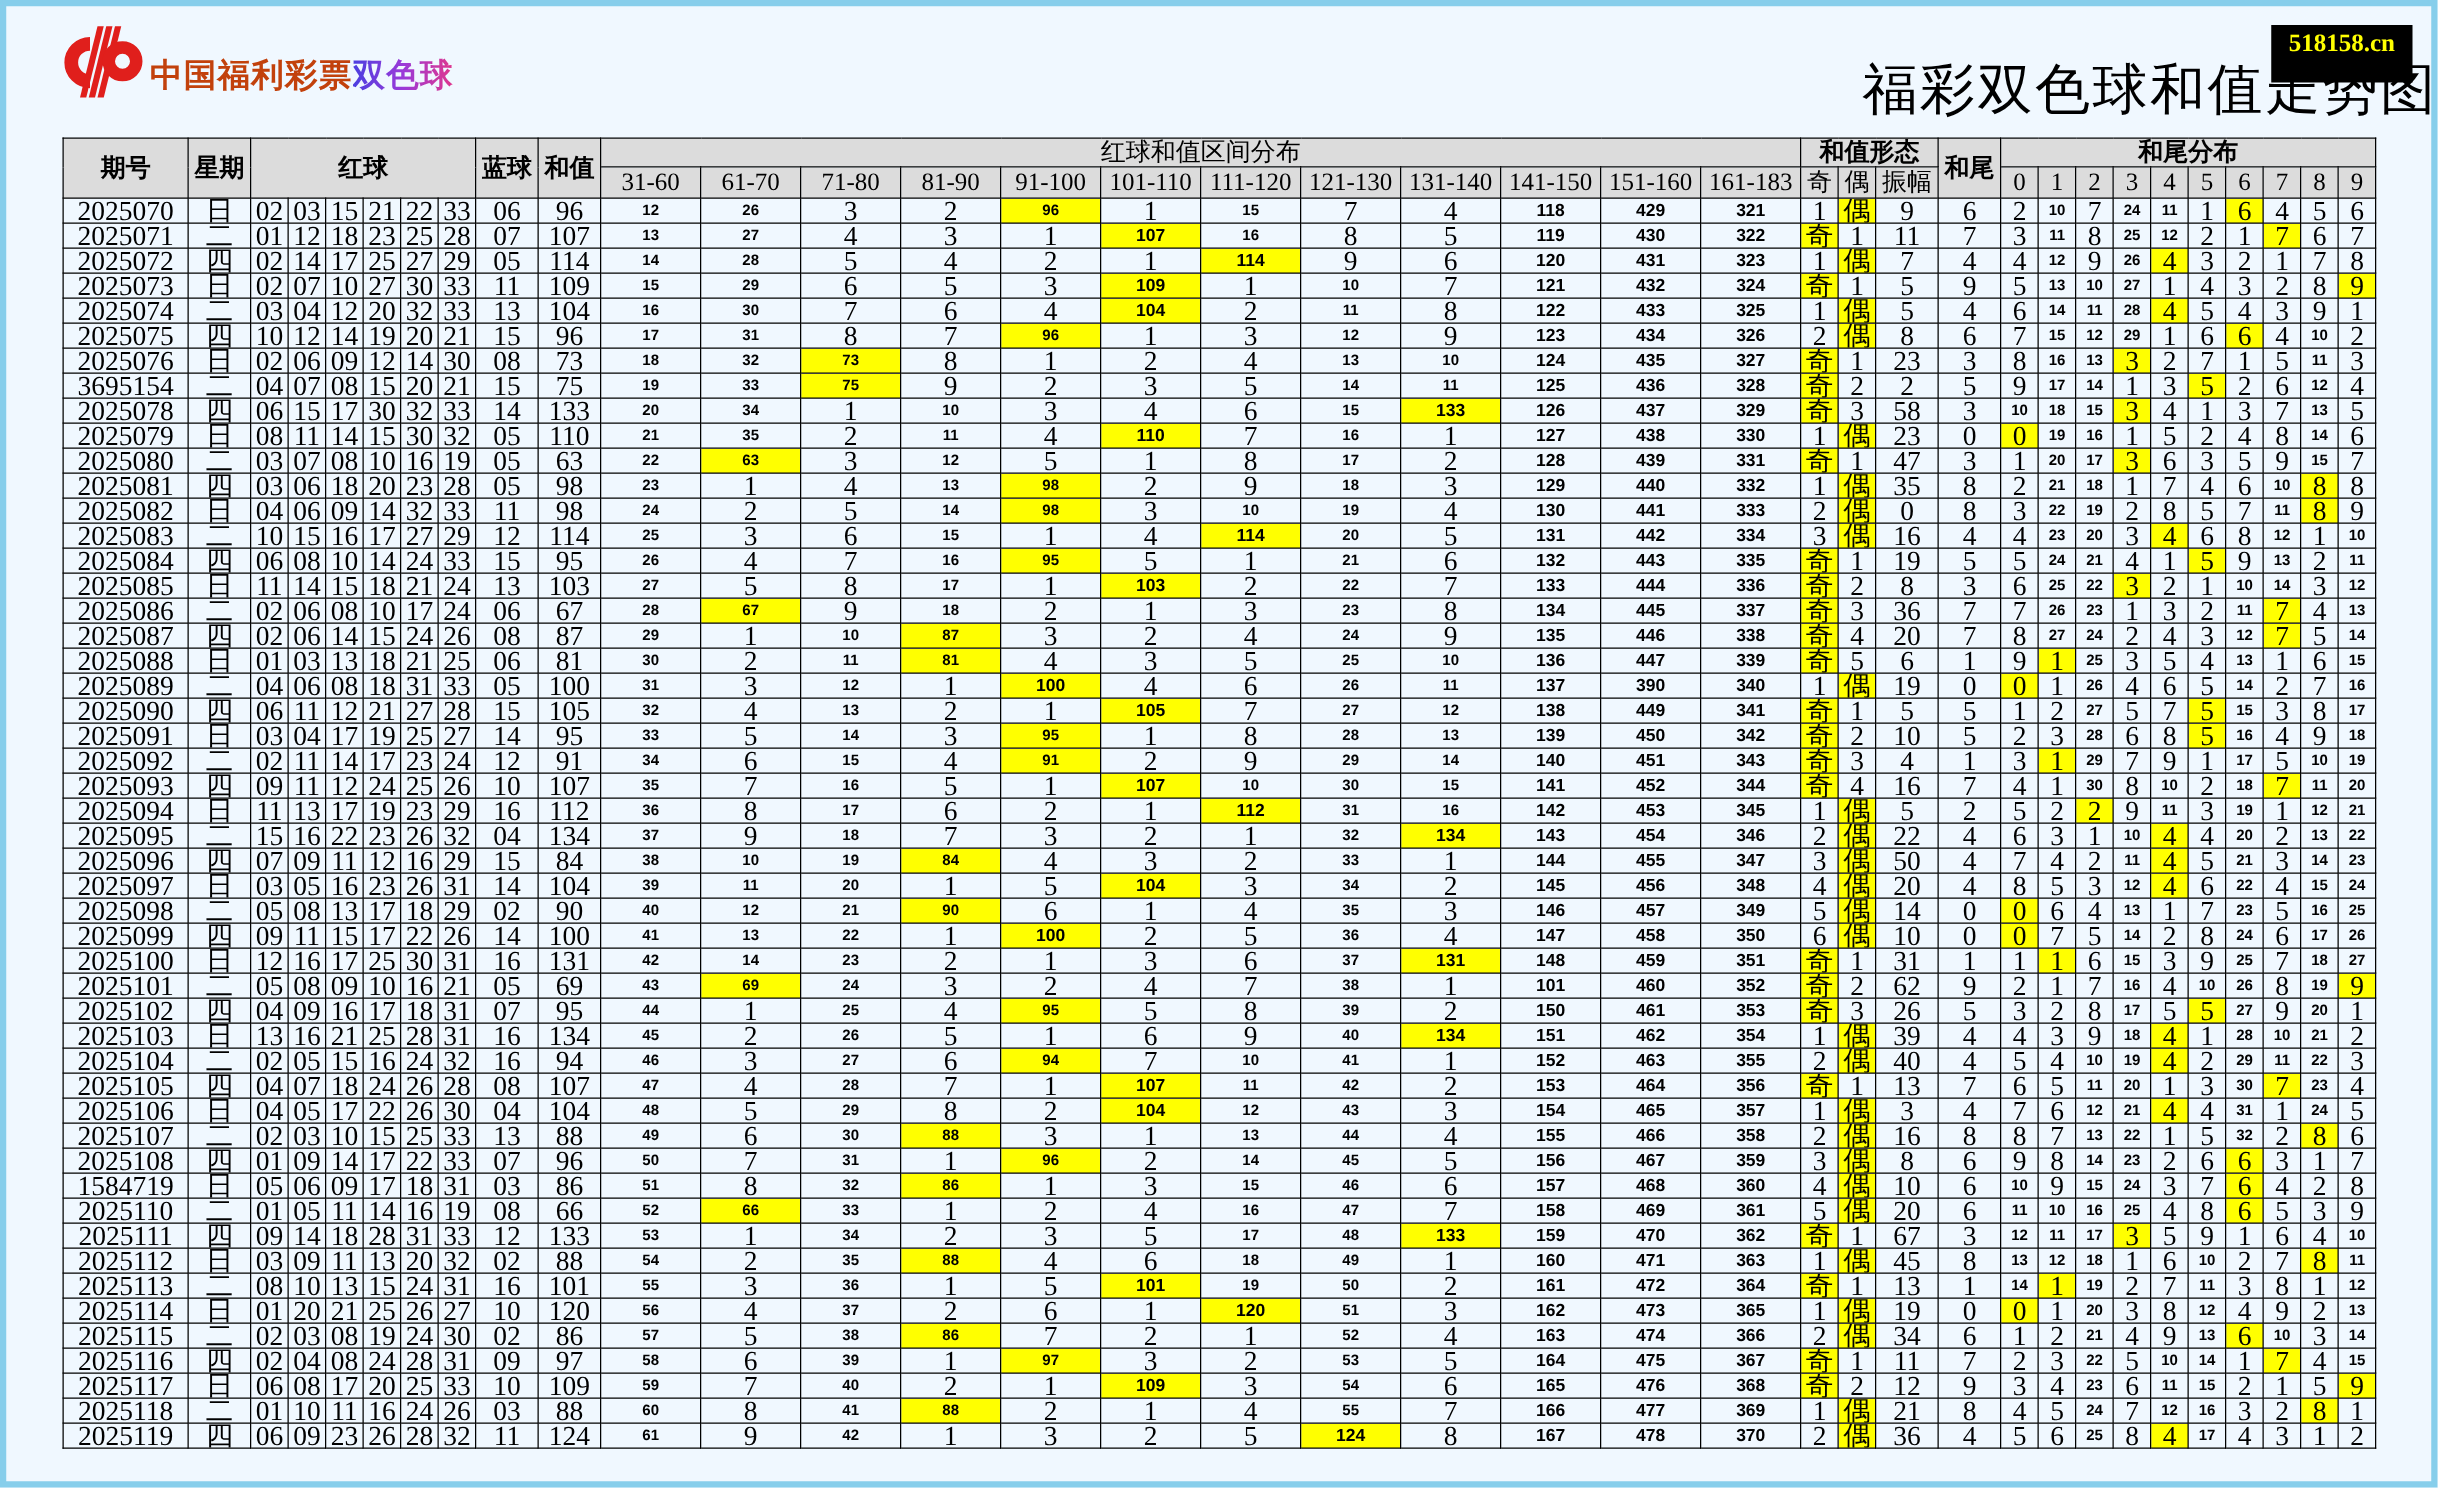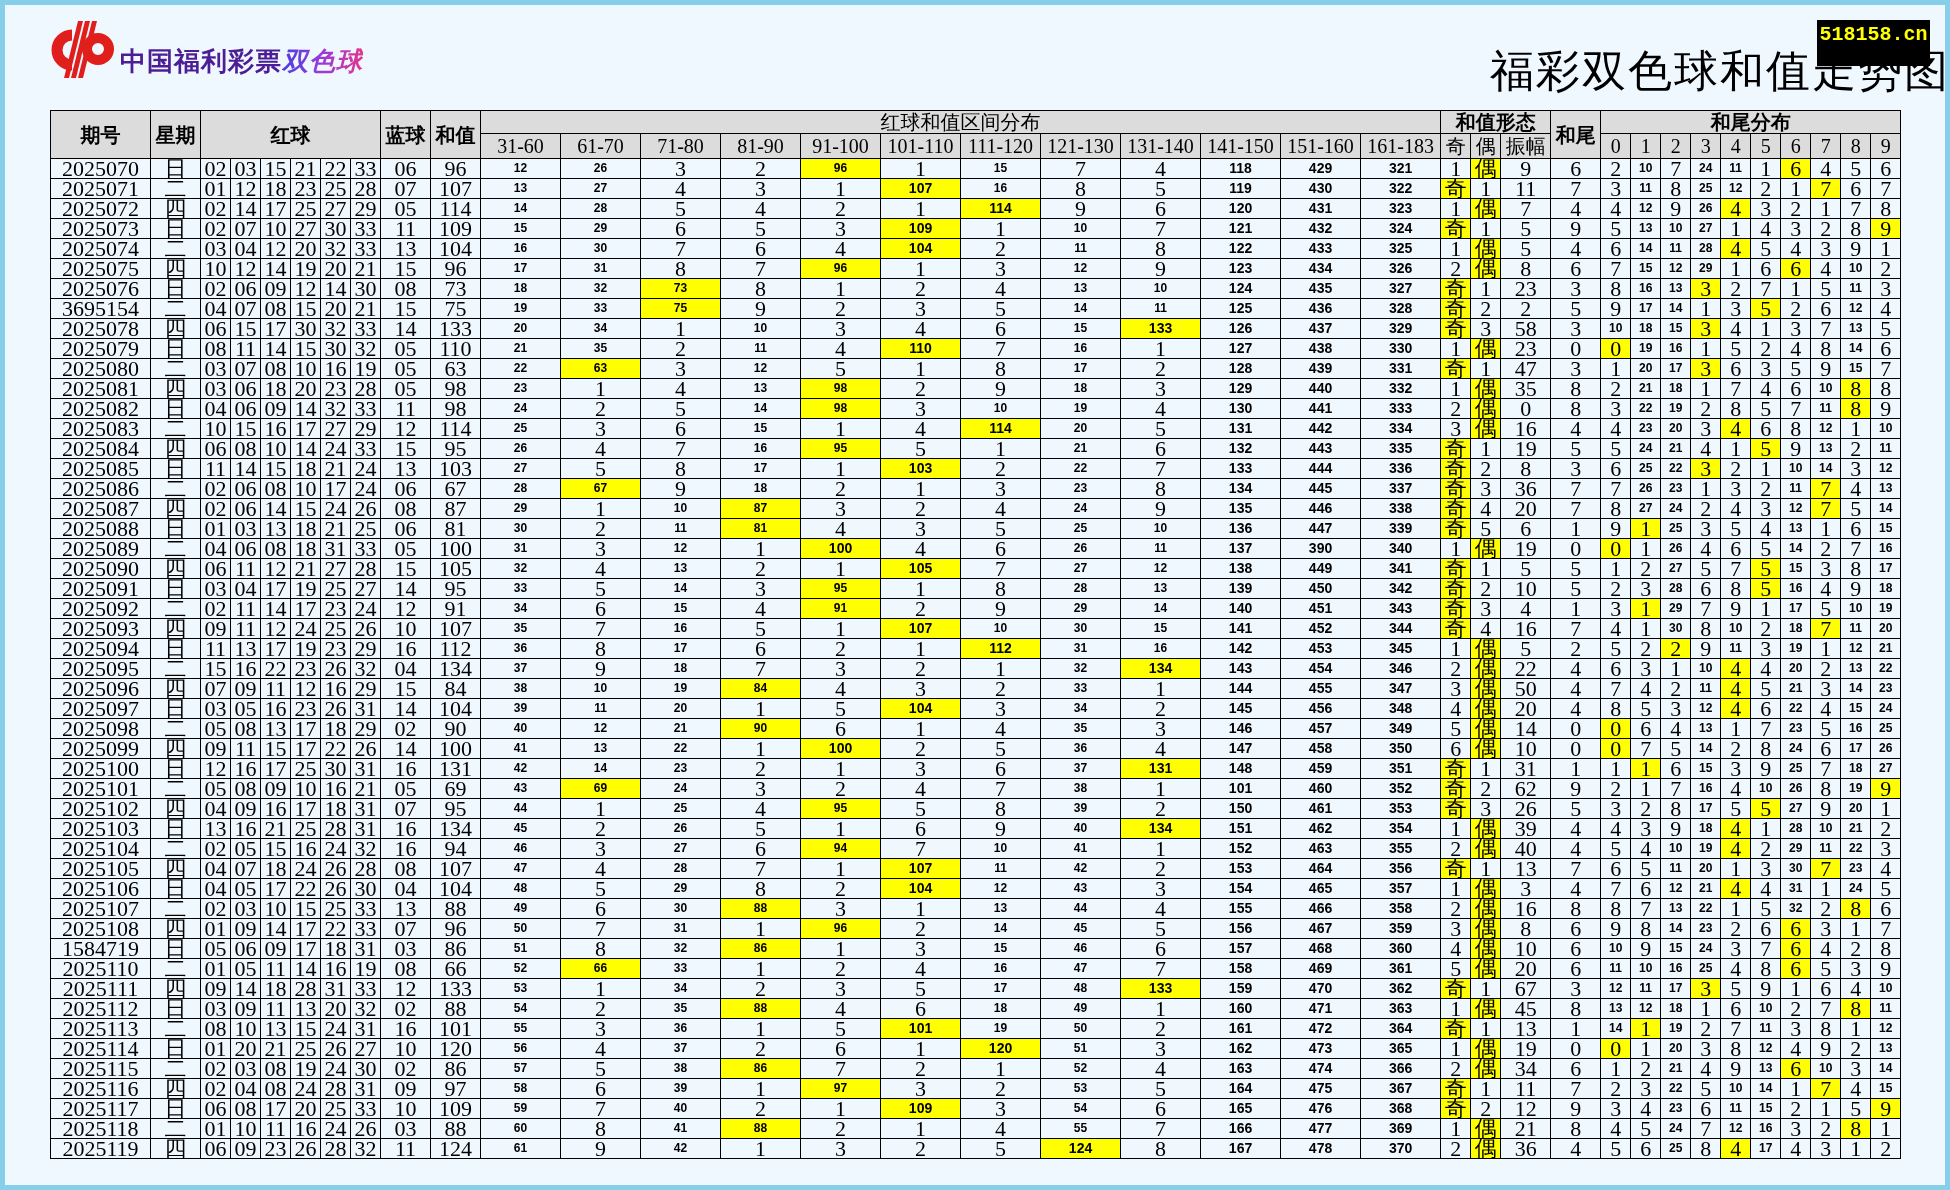--- a/index.html
+++ b/index.html
@@ -14,35 +14,34 @@
     box-sizing:border-box; border:5px solid var(--frame, #87ceeb);
     pointer-events:none;
   }
   .logo { position:absolute; left:45px; top:18px; height:62px; width:340px; }
   .logo-icon { position:absolute; left:0; top:0; width:72px; height:62px; }
   .logo-text {
     position:absolute; left:75px; top:28px; white-space:nowrap;
     font-family:"DejaVu Sans","Liberation Sans",sans-serif; font-weight:bold;
     font-size:26px; line-height:30px; letter-spacing:1px;
   }
-  .logo-main { color:#4c1d95; }
+  .logo-main { color:#c2410c; }
   .logo-brand {
     background: linear-gradient(90deg, #4b3fe0, #9b3ad8, #e0368c);
     -webkit-background-clip:text; background-clip:text; color:transparent;
-    font-style:italic;
   }
   .title {
     position:absolute; left:0; top:46px; width:1950px; text-align:right;
     font-family:"Liberation Serif","DejaVu Serif",serif;
     font-size:44px; line-height:52px; letter-spacing:2px;
   }
   .watermark {
     position:absolute; left:1817px; top:20px; width:113px; height:46px;
     background: var(--watermark-bg, #000); color: var(--watermark-text, #ff0);
-    font-family:Liberation Mono, monospace; font-weight:bold;
+    font-family:Liberation Serif, serif; font-weight:bold;
     font-size:20px; line-height:30px; text-align:center;
   }
   table.trend {
     position:absolute; left:50px; top:110px; width:1850px;
     border-collapse:collapse; table-layout:fixed;
   }
   table.trend th, table.trend td {
     border:1px solid #000; padding:0; text-align:center; vertical-align:middle;
     white-space:nowrap; overflow:hidden;
   }

